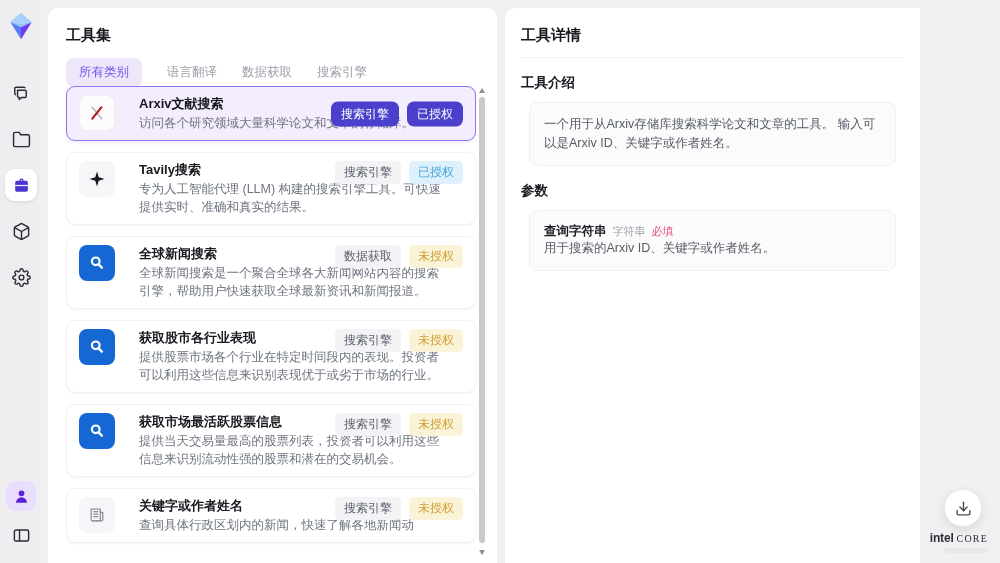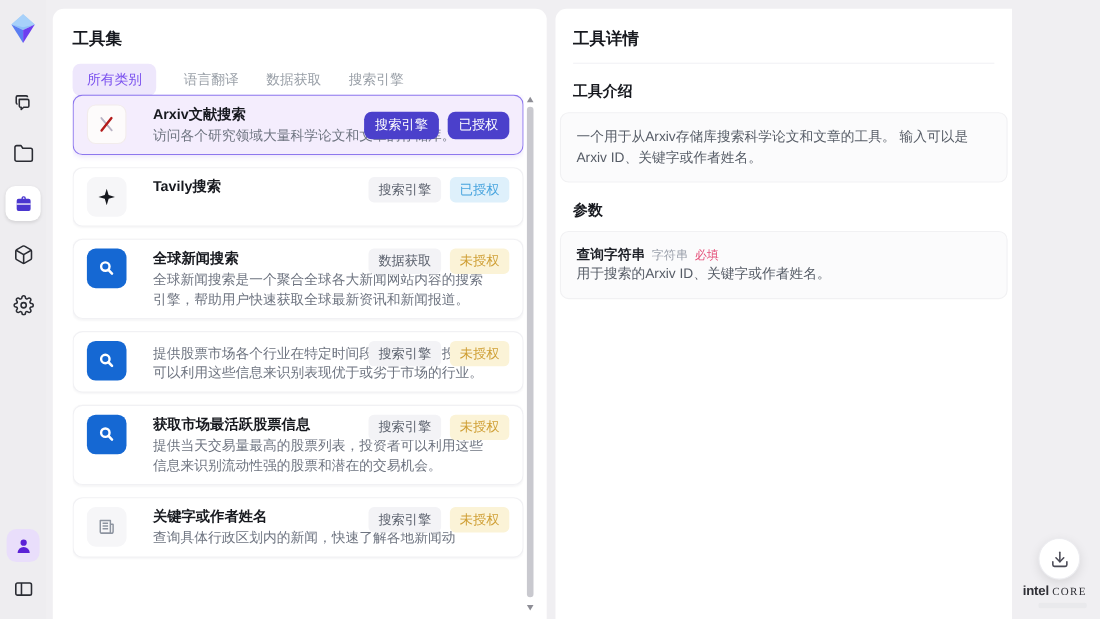--- a/index.html
+++ b/index.html
@@ -74,21 +74,21 @@
   .sb-thumb { position:absolute; top:9px; bottom:12px; left:1px; width:6px; background:#c9c9cf; border-radius:3px; }
 
   
   .right-panel {
     position:absolute; left:505px; top:8px; width:415px; height:555px;
     background:#fff; border-radius:10px 0 0 0;
   }
   .right-panel h2 { font-size:15px; margin:0 16px; padding:18px 0 12px; border-bottom:1px solid #f2f2f5; font-weight:700; }
   .right-panel h3 { font-size:13.5px; margin:16px 16px 10px; font-weight:700; }
   .info-box {
-    margin:0 4px; background:#fbfbfc; border:1px solid #f1f1f3; border-radius:8px;
+    margin:0 24px; background:#fbfbfc; border:1px solid #f1f1f3; border-radius:8px;
     padding:12px 14px; font-size:12.5px; color:#565c66; line-height:19px;
   }
   .info-box p { margin:0; }
   .param-head { line-height:16px; }
   .param-name { font-size:12.5px; font-weight:700; color:#1c1f26; }
   .param-type { font-size:11px; color:#979da8; margin-left:6px; }
   .param-required { font-size:11px; color:#e5537b; margin-left:6px; }
   .param-desc { margin:7px 0 0; font-size:12.5px; color:#565c66; }
 
   
@@ -206,20 +206,21 @@
   </div>
 
   <div class="tool-card">
     <div class="tool-icon ic-light">
             <svg viewBox="0 0 24 24" fill="#17191f">
               <path d="M12 3l2.1 6.9L21 12l-6.9 2.1L12 21l-2.1-6.9L3 12l6.9-2.1z"></path>
             </svg>
           </div>
     <div class="tool-body">
       <div class="tool-name">Tavily搜索</div>
+      <div class="tool-desc">专为人工智能代理 (LLM) 构建的搜索引擎工具。可快速提供实时、准确和真实的结果。</div>
     </div>
     <div class="badges">
       <span class="badge cat-badge">搜索引擎</span>
       <span class="badge status-badge ok">已授权</span>
     </div>
   </div>
 
   <div class="tool-card">
     <div class="tool-icon ic-blue">
             <svg viewBox="0 0 24 24" fill="none" stroke="#ffffff" stroke-linecap="round">
@@ -238,20 +239,21 @@
   </div>
 
   <div class="tool-card">
     <div class="tool-icon ic-blue">
             <svg viewBox="0 0 24 24" fill="none" stroke="#ffffff" stroke-linecap="round">
               <circle cx="10.5" cy="10" r="4.6" stroke-width="2.6"></circle>
               <path d="M13.9 13.6L17.8 17.6" stroke-width="2.8"></path>
             </svg>
           </div>
     <div class="tool-body">
+      <div class="tool-name">获取股市各行业表现</div>
       <div class="tool-desc">提供股票市场各个行业在特定时间段内的表现。投资者可以利用这些信息来识别表现优于或劣于市场的行业。</div>
     </div>
     <div class="badges">
       <span class="badge cat-badge">搜索引擎</span>
       <span class="badge status-badge no">未授权</span>
     </div>
   </div>
 
   <div class="tool-card">
     <div class="tool-icon ic-blue">

